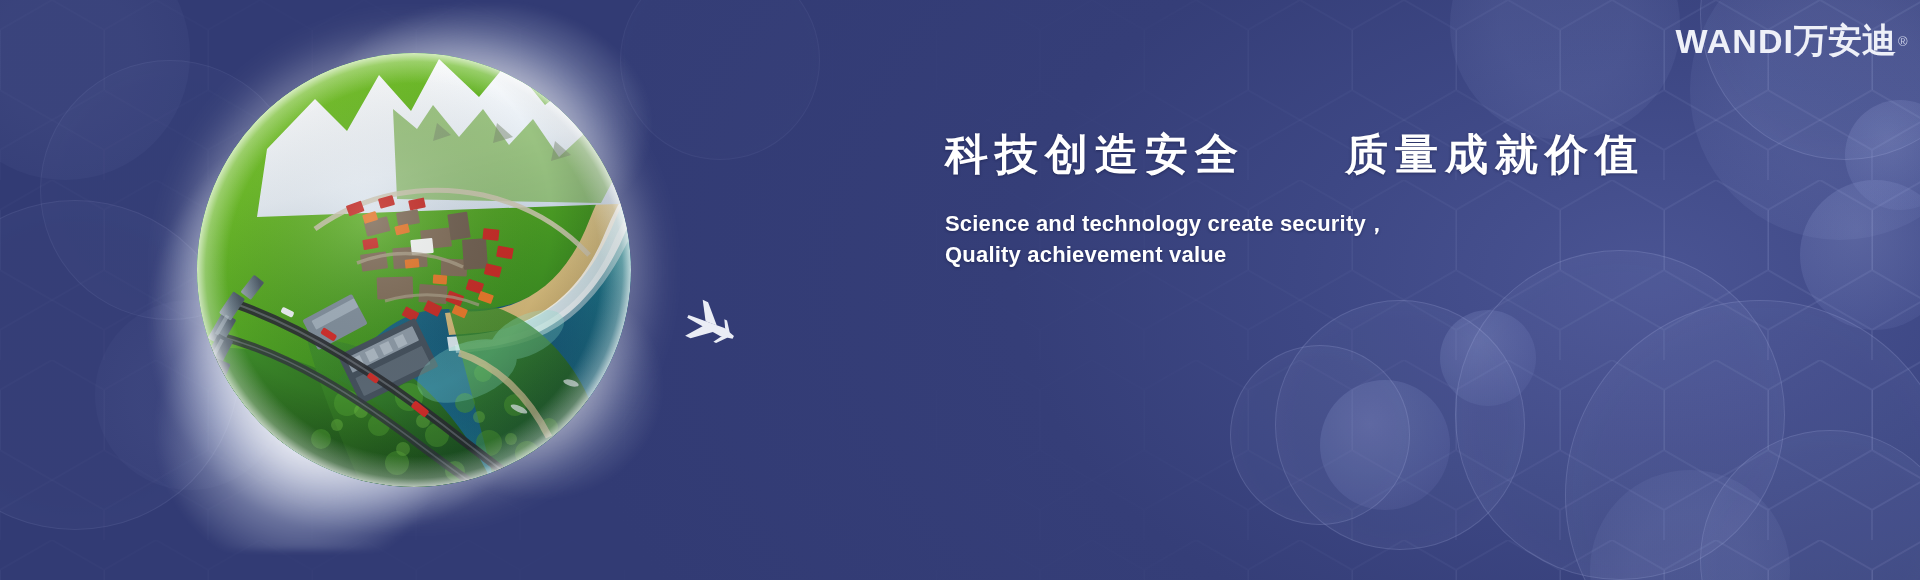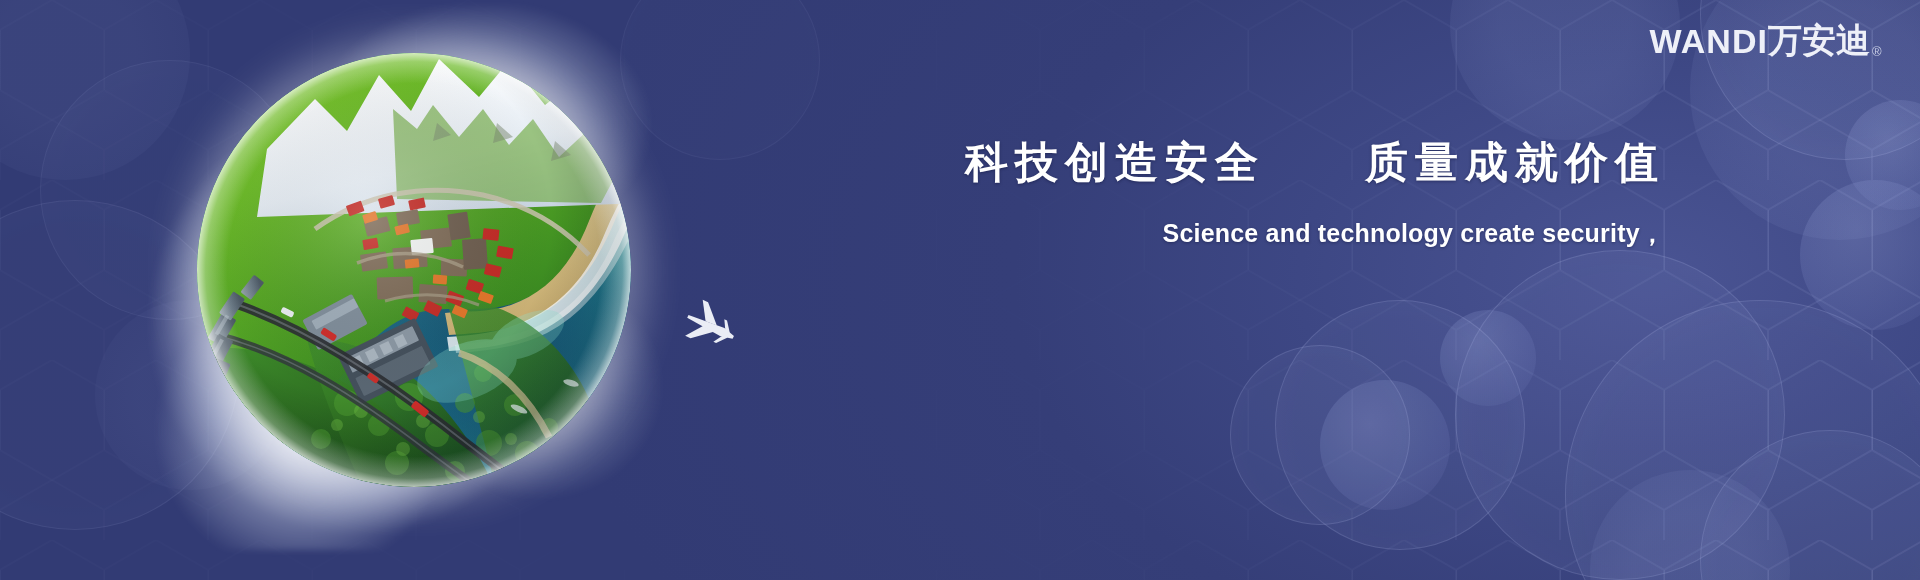--- a/index.html
+++ b/index.html
@@ -65,54 +65,54 @@
   }
   .globe svg { display:block; width:100%; height:100%; }
 
   .plane {
     position:absolute; left:678px; top:298px; width:66px; height:56px;
   }
   .plane svg { display:block; width:100%; height:100%; }
 
   
   .logo {
-    position:absolute; right:38px; top:24px;
-    display:flex; align-items:flex-end;
+    position:absolute; right:12px; top:24px;
+    display:flex; align-items:center;
     color:#eef0f8;
     letter-spacing:.5px;
   }
   .logo-en {
     font-size:34px; font-weight:700; line-height:1;
     letter-spacing:1px;
   }
   .logo-cn {
     font-size:34px; font-weight:700; line-height:1;
     letter-spacing:0px;
     font-family:Liberation Serif, serif;
   }
   .logo-reg {
     font-size:13px; line-height:1; margin-top:1px; margin-left:2px;
     color:#c8cde4;
   }
 
   
   .copy {
-    position:absolute; left:945px; top:136px; width:720px;
-    text-align:right; color:#ffffff;
+    position:absolute; left:945px; top:128px; width:720px;
+    text-align:left; color:#ffffff;
   }
   .headline {
     font-size:43px; font-weight:700;
     letter-spacing:7px;
     line-height:1.25;
     white-space:pre;
     text-shadow:0 1px 3px rgba(10,16,50,.45);
   }
   .subline {
     margin-top:26px;
-    font-size:25px; font-weight:700;
+    font-size:22px; font-weight:700;
     line-height:1.42;
     letter-spacing:.2px;
     text-shadow:0 1px 3px rgba(10,16,50,.40);
   }
   .subline div { white-space:pre; }
 </style>
 </head>
 <body>
 
 <div class="banner">
@@ -434,16 +434,17 @@
   <div class="logo">
     <span class="logo-en">WANDI</span>
     <span class="logo-cn">万安迪</span>
     <span class="logo-reg">®</span>
   </div>
 
   <div class="copy">
     <div class="headline">科技创造安全  质量成就价值</div>
     <div class="subline">
       <div>Science and technology create security，</div>
+      <div>Quality achievement value</div>
     </div>
   </div>
 
 </div>
 
 </body></html>

